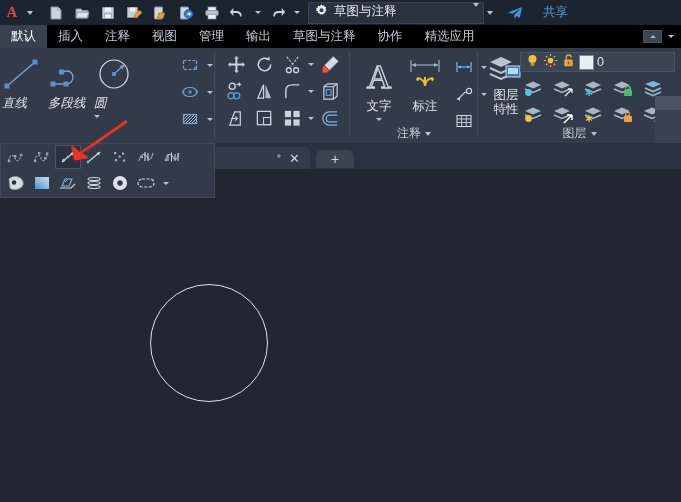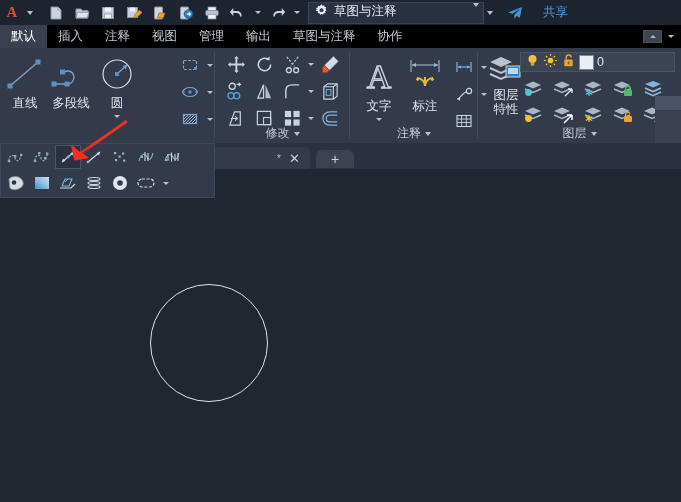--- a/index.html
+++ b/index.html
@@ -67,21 +67,21 @@
   .panel .sep{position:absolute;right:0;top:4px;width:1px;height:86px;background:#434c5b;}
   .panel-label{
     position:absolute;bottom:1px;left:0;width:100%;
     text-align:center;color:#c3cad3;font-size:12px;
     display:flex;align-items:center;justify-content:center;gap:4px;
   }
 
   
   #p-draw{left:0;width:215px;}
   .bigbtns{position:absolute;left:2px;top:2px;display:flex;}
-  .bigbtn{width:46px;display:flex;flex-direction:column;align-items:center;padding-top:4px;}
+  .bigbtn{width:46px;display:flex;flex-direction:column;align-items:flex-start;padding-top:4px;font-style:italic;}
   .bigbtn .gl{height:40px;display:flex;align-items:center;justify-content:center;}
   .bigbtn .lb{color:#dfe4ea;font-size:12.5px;margin-top:1px;}
   .bigbtn .dd{height:8px;display:flex;align-items:center;justify-content:center;}
   .drawright{position:absolute;left:178px;top:4px;display:flex;flex-direction:column;gap:1px;}
   .drow{height:26px;display:flex;align-items:center;gap:2px;}
   .dicon{width:24px;height:24px;display:flex;align-items:center;justify-content:center;}
 
   
   .flyout{
     position:absolute;left:0;top:143px;width:215px;height:55px;
@@ -261,20 +261,21 @@
 
   <div class="tabrow">
     <div class="rtab active">默认</div>
     <div class="rtab">插入</div>
     <div class="rtab">注释</div>
     <div class="rtab">视图</div>
     <div class="rtab">管理</div>
     <div class="rtab">输出</div>
     <div class="rtab">草图与注释</div>
     <div class="rtab">协作</div>
+    <div class="rtab">精选应用</div>
     <div class="tabrow-right">
       <div class="minbtn">
           <div class="up"></div>
         </div>
       <div class="tb-caret">
           <div class="caret sm"></div>
         </div>
     </div>
   </div>
 
@@ -455,24 +456,20 @@
           <div class="ddc">
               <div class="caret sm"></div>
             </div>
           <div class="mcell">
             <svg width="19" height="19" viewBox="0 0 20 20">
                 <path d="M17 3H9a7 7 0 0 0 0 14h8" fill="none" stroke="#7fb4dd" stroke-width="1.3"></path>
                 <path d="M17 6.5h-8a3.5 3.5 0 0 0 0 7h8" fill="none" stroke="#7fb4dd" stroke-width="1.3"></path>
               </svg>
           </div>
         </div>
-      </div>
-      <div class="panel-label">
-        <span>修改</span>
-        <span class="caret"></span>
       </div>
       <div class="sep"></div>
     </div>
 
     <div class="panel" id="p-ann">
       <div class="annwrap">
         <div class="annbig">
           <div class="gl">
             <svg width="36" height="38" viewBox="0 0 36 38">
                 <text x="18" y="31" font-family="Liberation Serif, serif" font-size="34" fill="none" stroke="#ccd4dd" stroke-width="1.3" text-anchor="middle">A</text>

